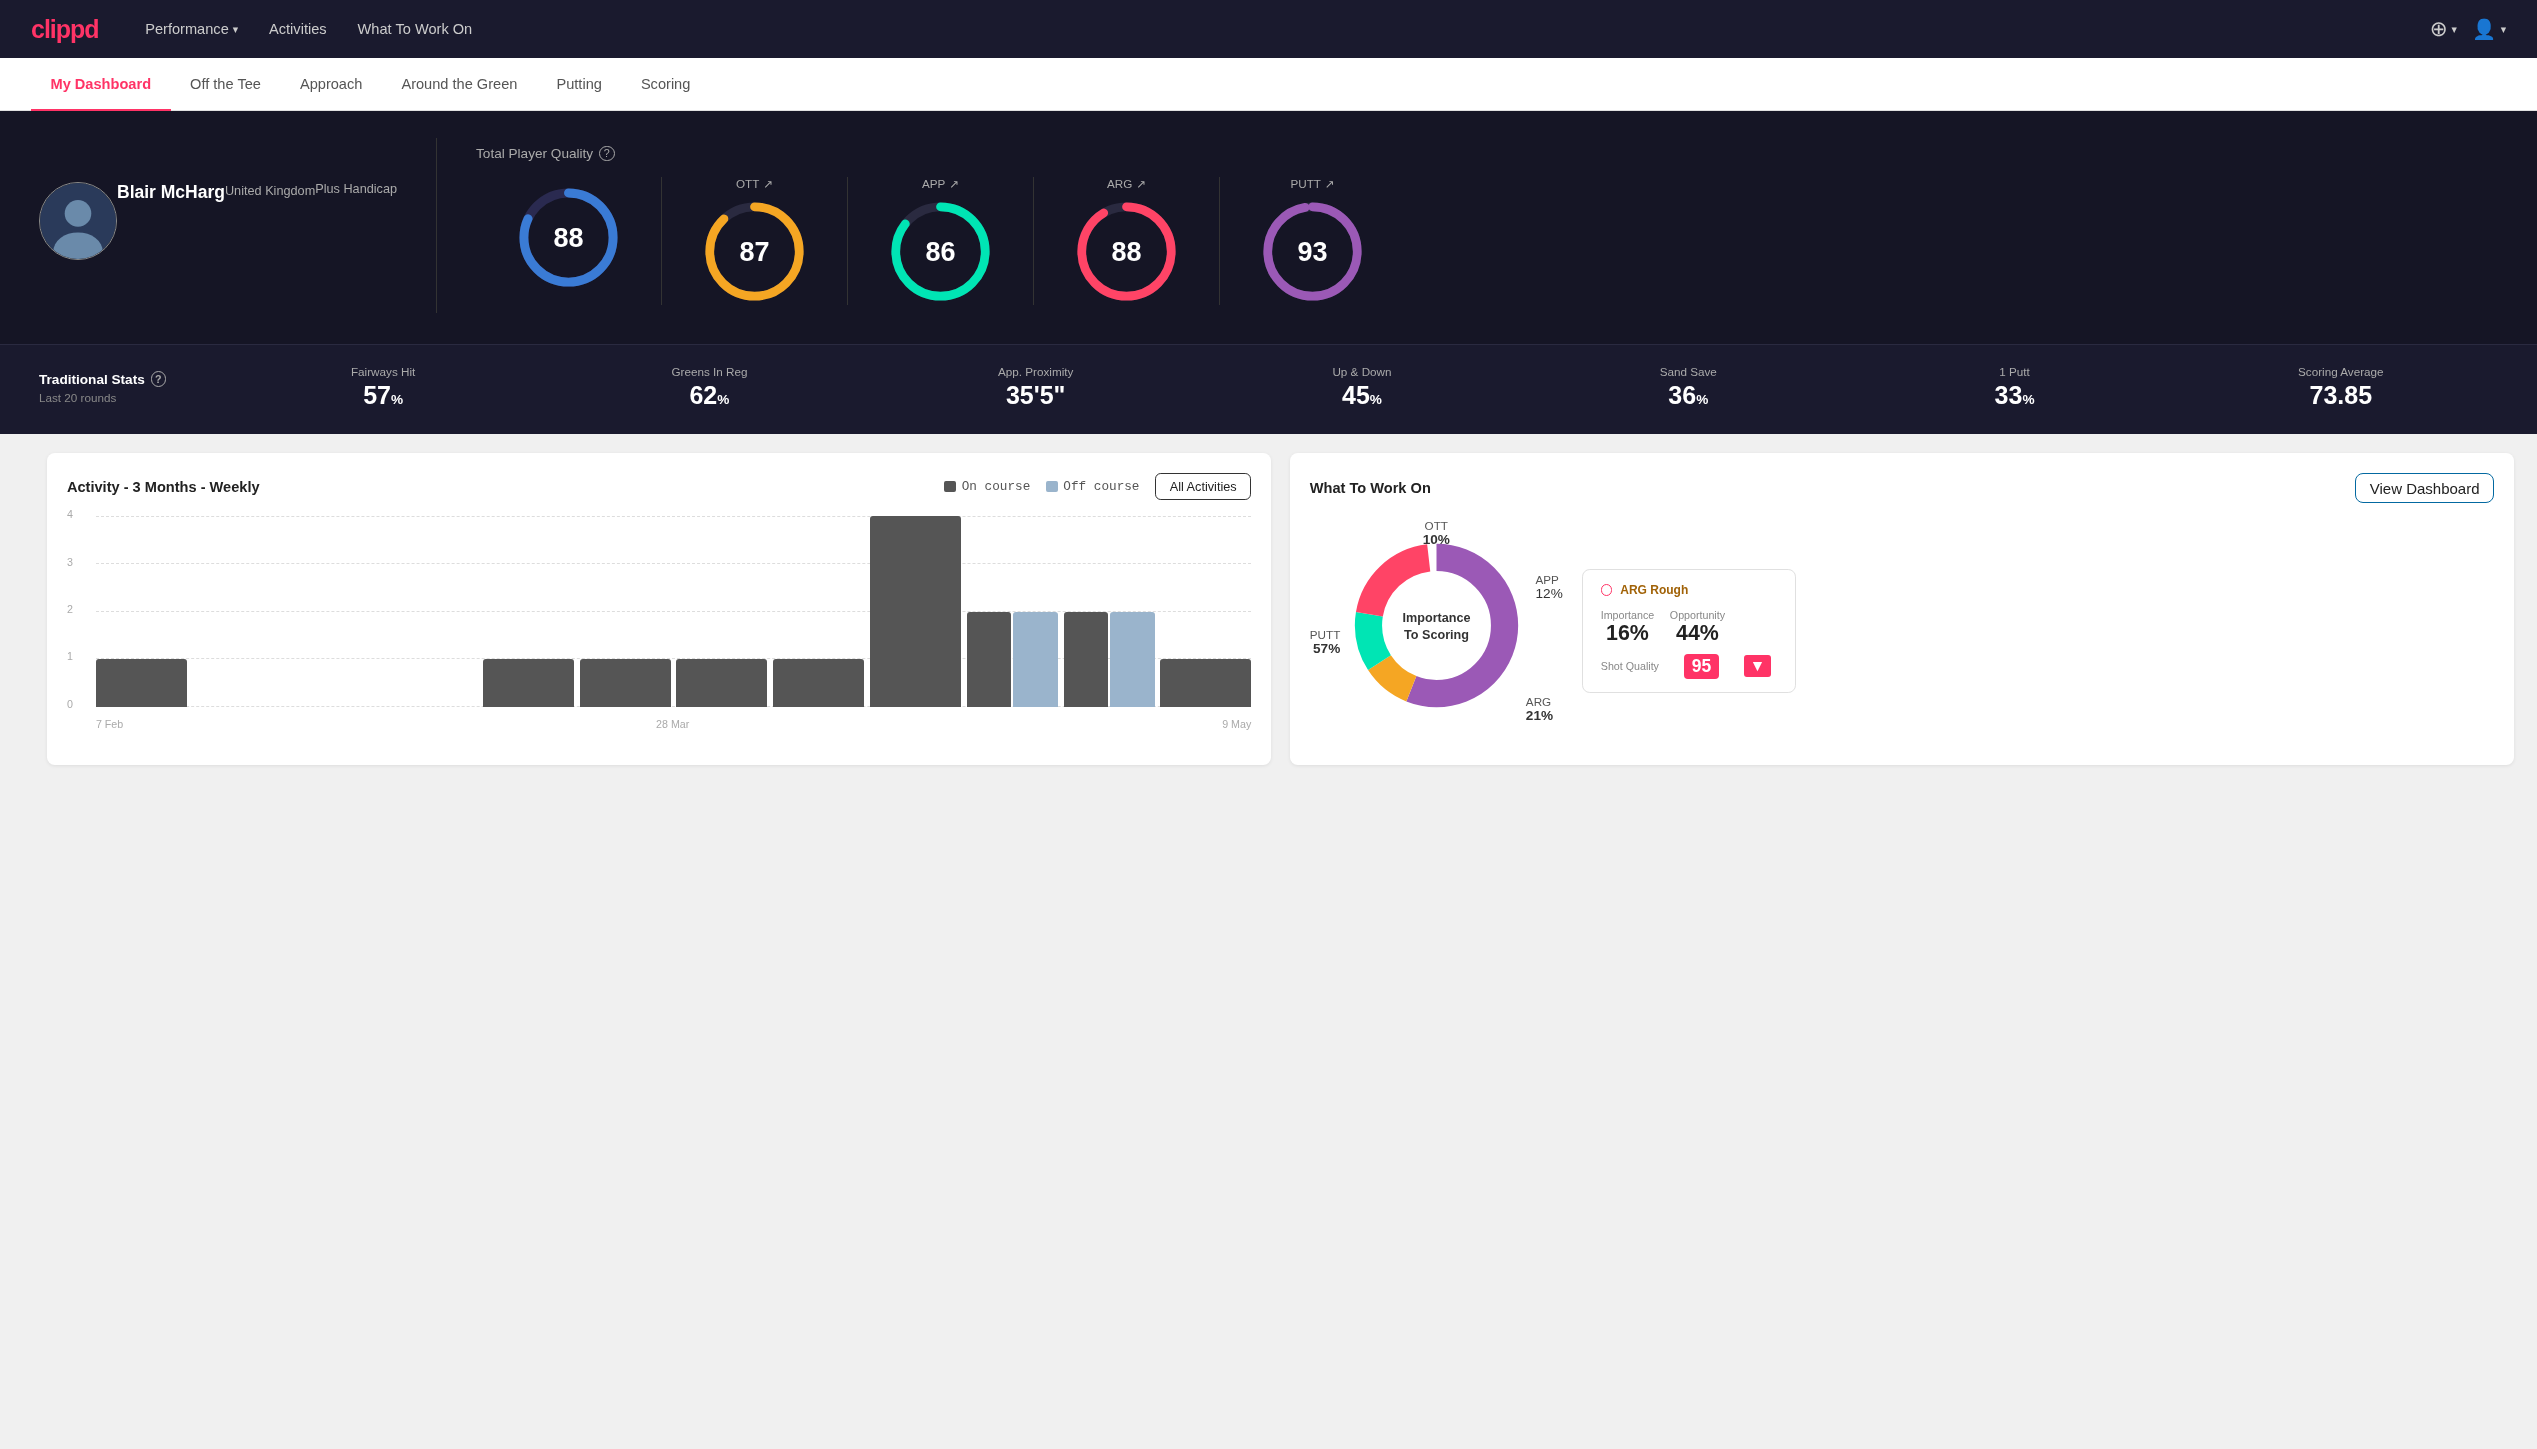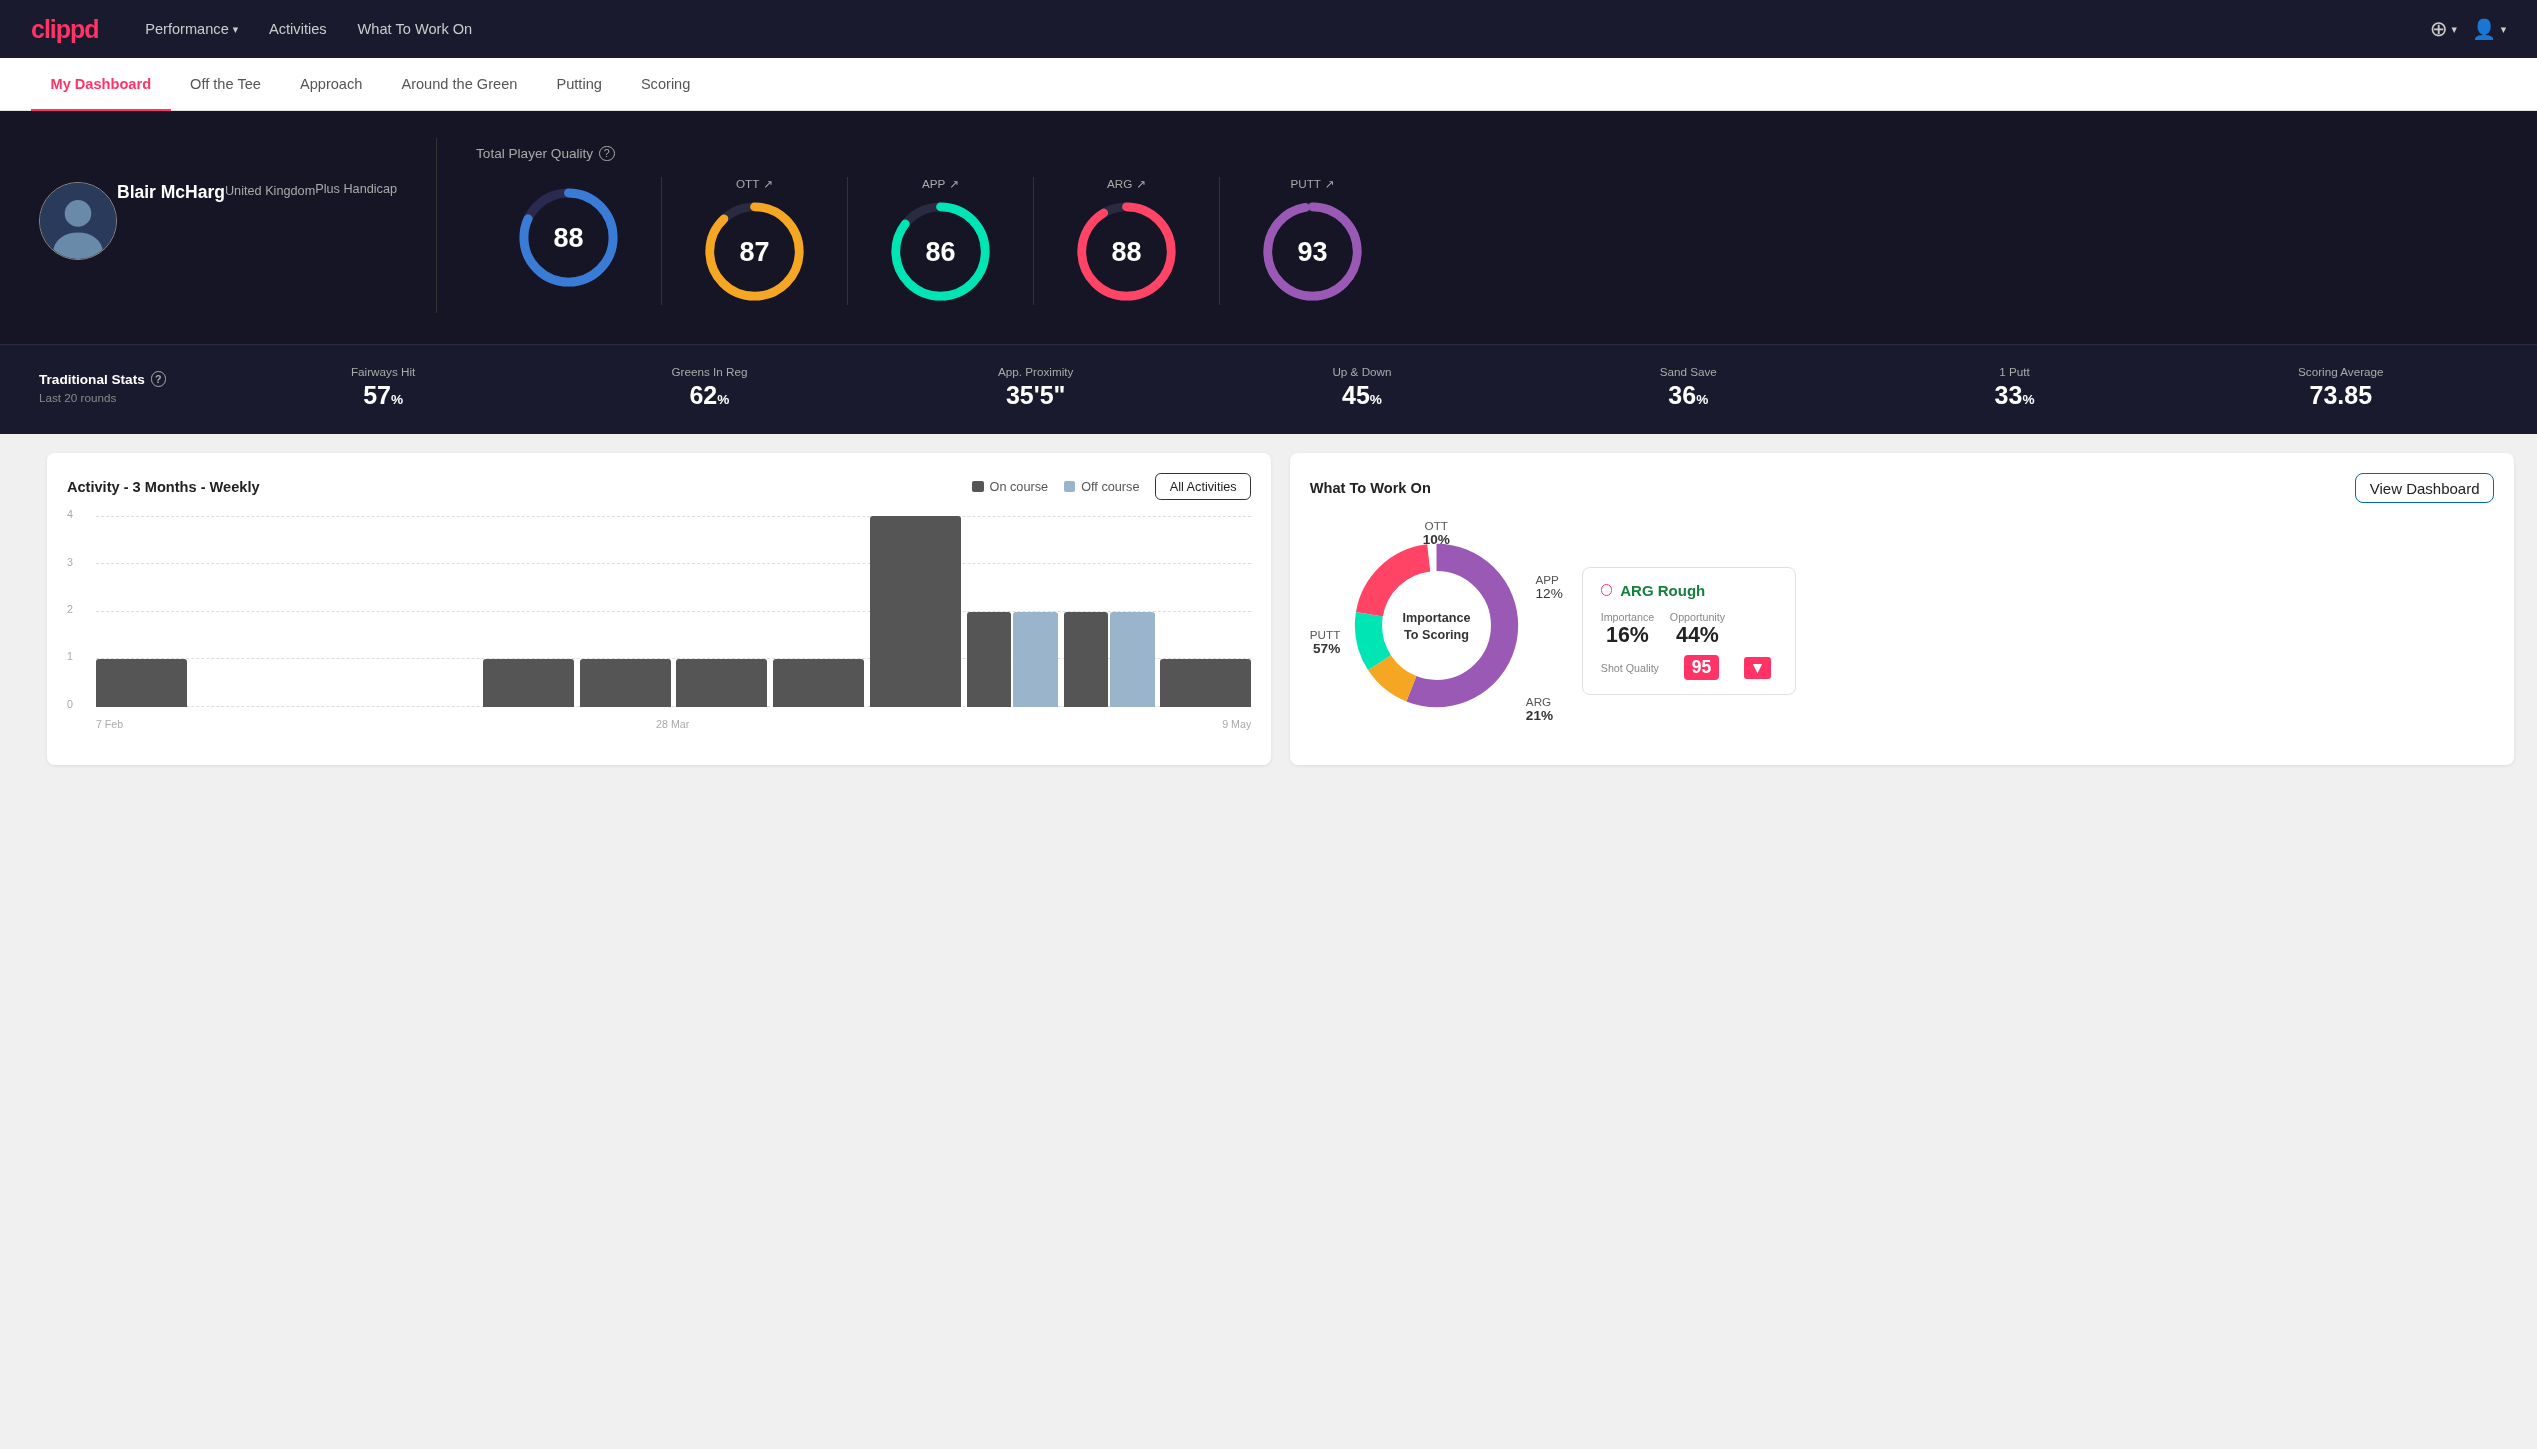--- a/index.html
+++ b/index.html
@@ -172,21 +172,21 @@
     .card-right { flex: 1; }
 
     
     .activity-header {
       display: flex;
       align-items: center;
       justify-content: space-between;
       margin-bottom: 15.6px;
     }
     .activity-title { font-size: 14.6px; font-weight: 600; color: #222; }
-    .legend { display: flex; align-items: center; gap: 15.6px; }
+    .legend { display: flex; align-items: center; gap: 15.6px; font-family: Liberation Mono, monospace; }
     .legend-item { display: flex; align-items: center; gap: 5.8px; font-size: 12.7px; color: #555; }
     .legend-dot { width: 11.7px; height: 11.7px; border-radius: 1.9px; }
     .all-activities-btn {
       border: 1px solid #333;
       border-radius: 5.8px;
       padding: 5.8px 13.6px;
       font-size: 12.7px;
       color: #222;
       cursor: pointer;
       background: #fff;
@@ -250,23 +250,23 @@
     .info-card {
       border: 1px solid #e0e0e0;
       border-radius: 7.8px;
       padding: 13.6px 17.5px;
       min-width: 214px;
     }
     .info-card-title {
       display: flex;
       align-items: center;
       gap: 7.8px;
-      font-size: 15px;
+      font-size: 12px;
       font-weight: 600;
-      color: #15803d;
+      color: #a16207;
       margin-bottom: 11.7px;
     }
     .info-metrics { display: flex; gap: 15.6px; margin-bottom: 7.8px; }
     .info-metric { text-align: center; }
     .info-metric-label { font-size: 10.7px; color: #888; }
     .info-metric-value { font-size: 21.4px; font-weight: 700; color: #222; }
     .shot-quality-row { display: flex; align-items: center; gap: 25px; }
     .sq-badge {
       background: #ff3366;
       color: #fff;

